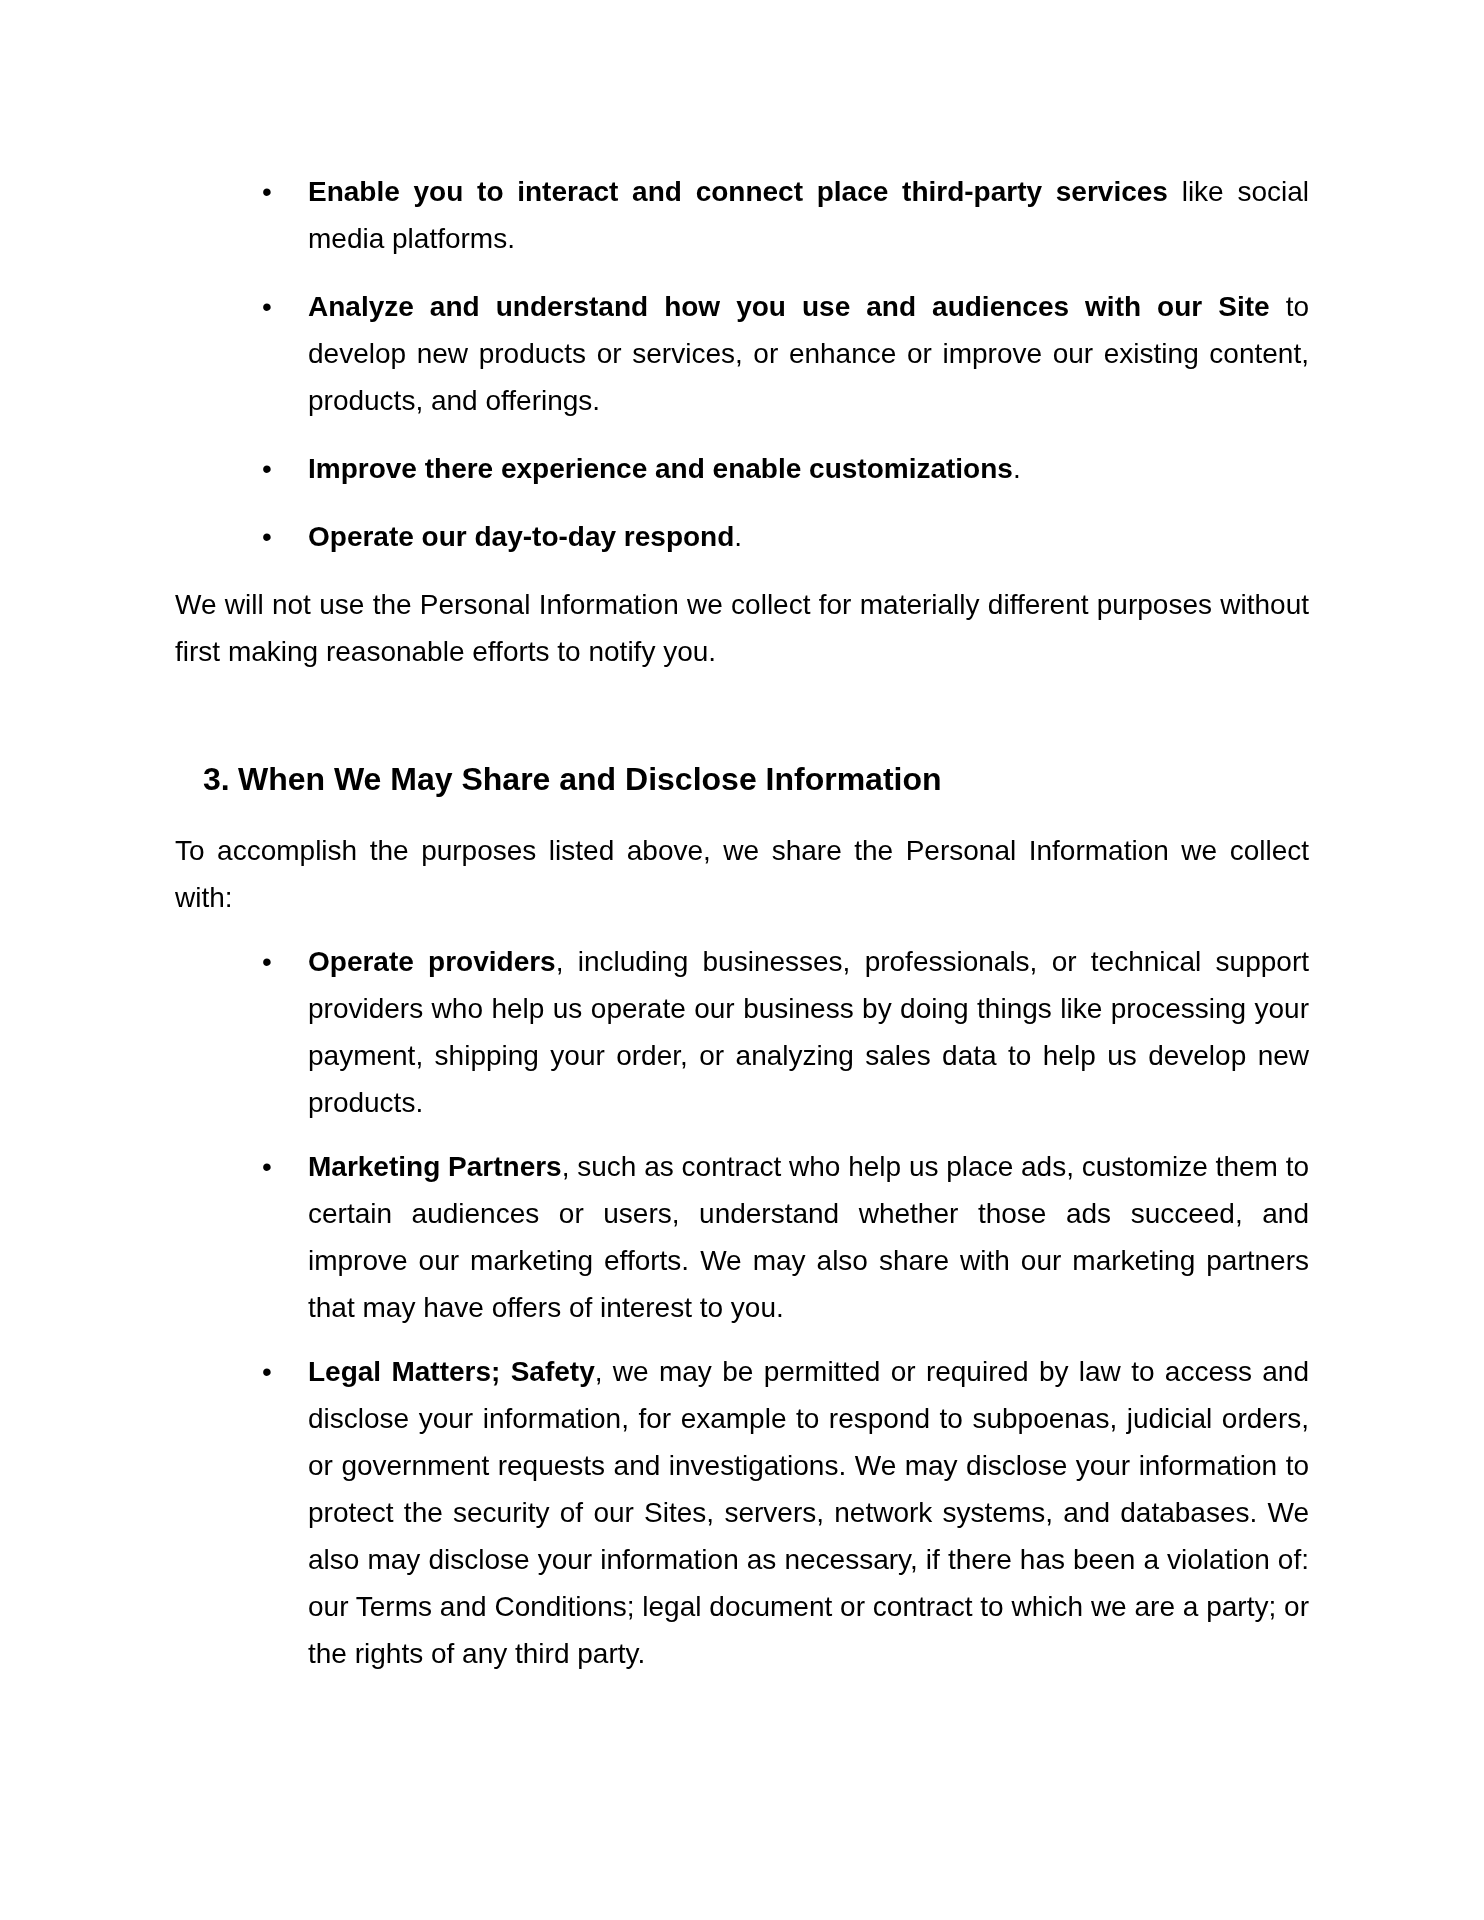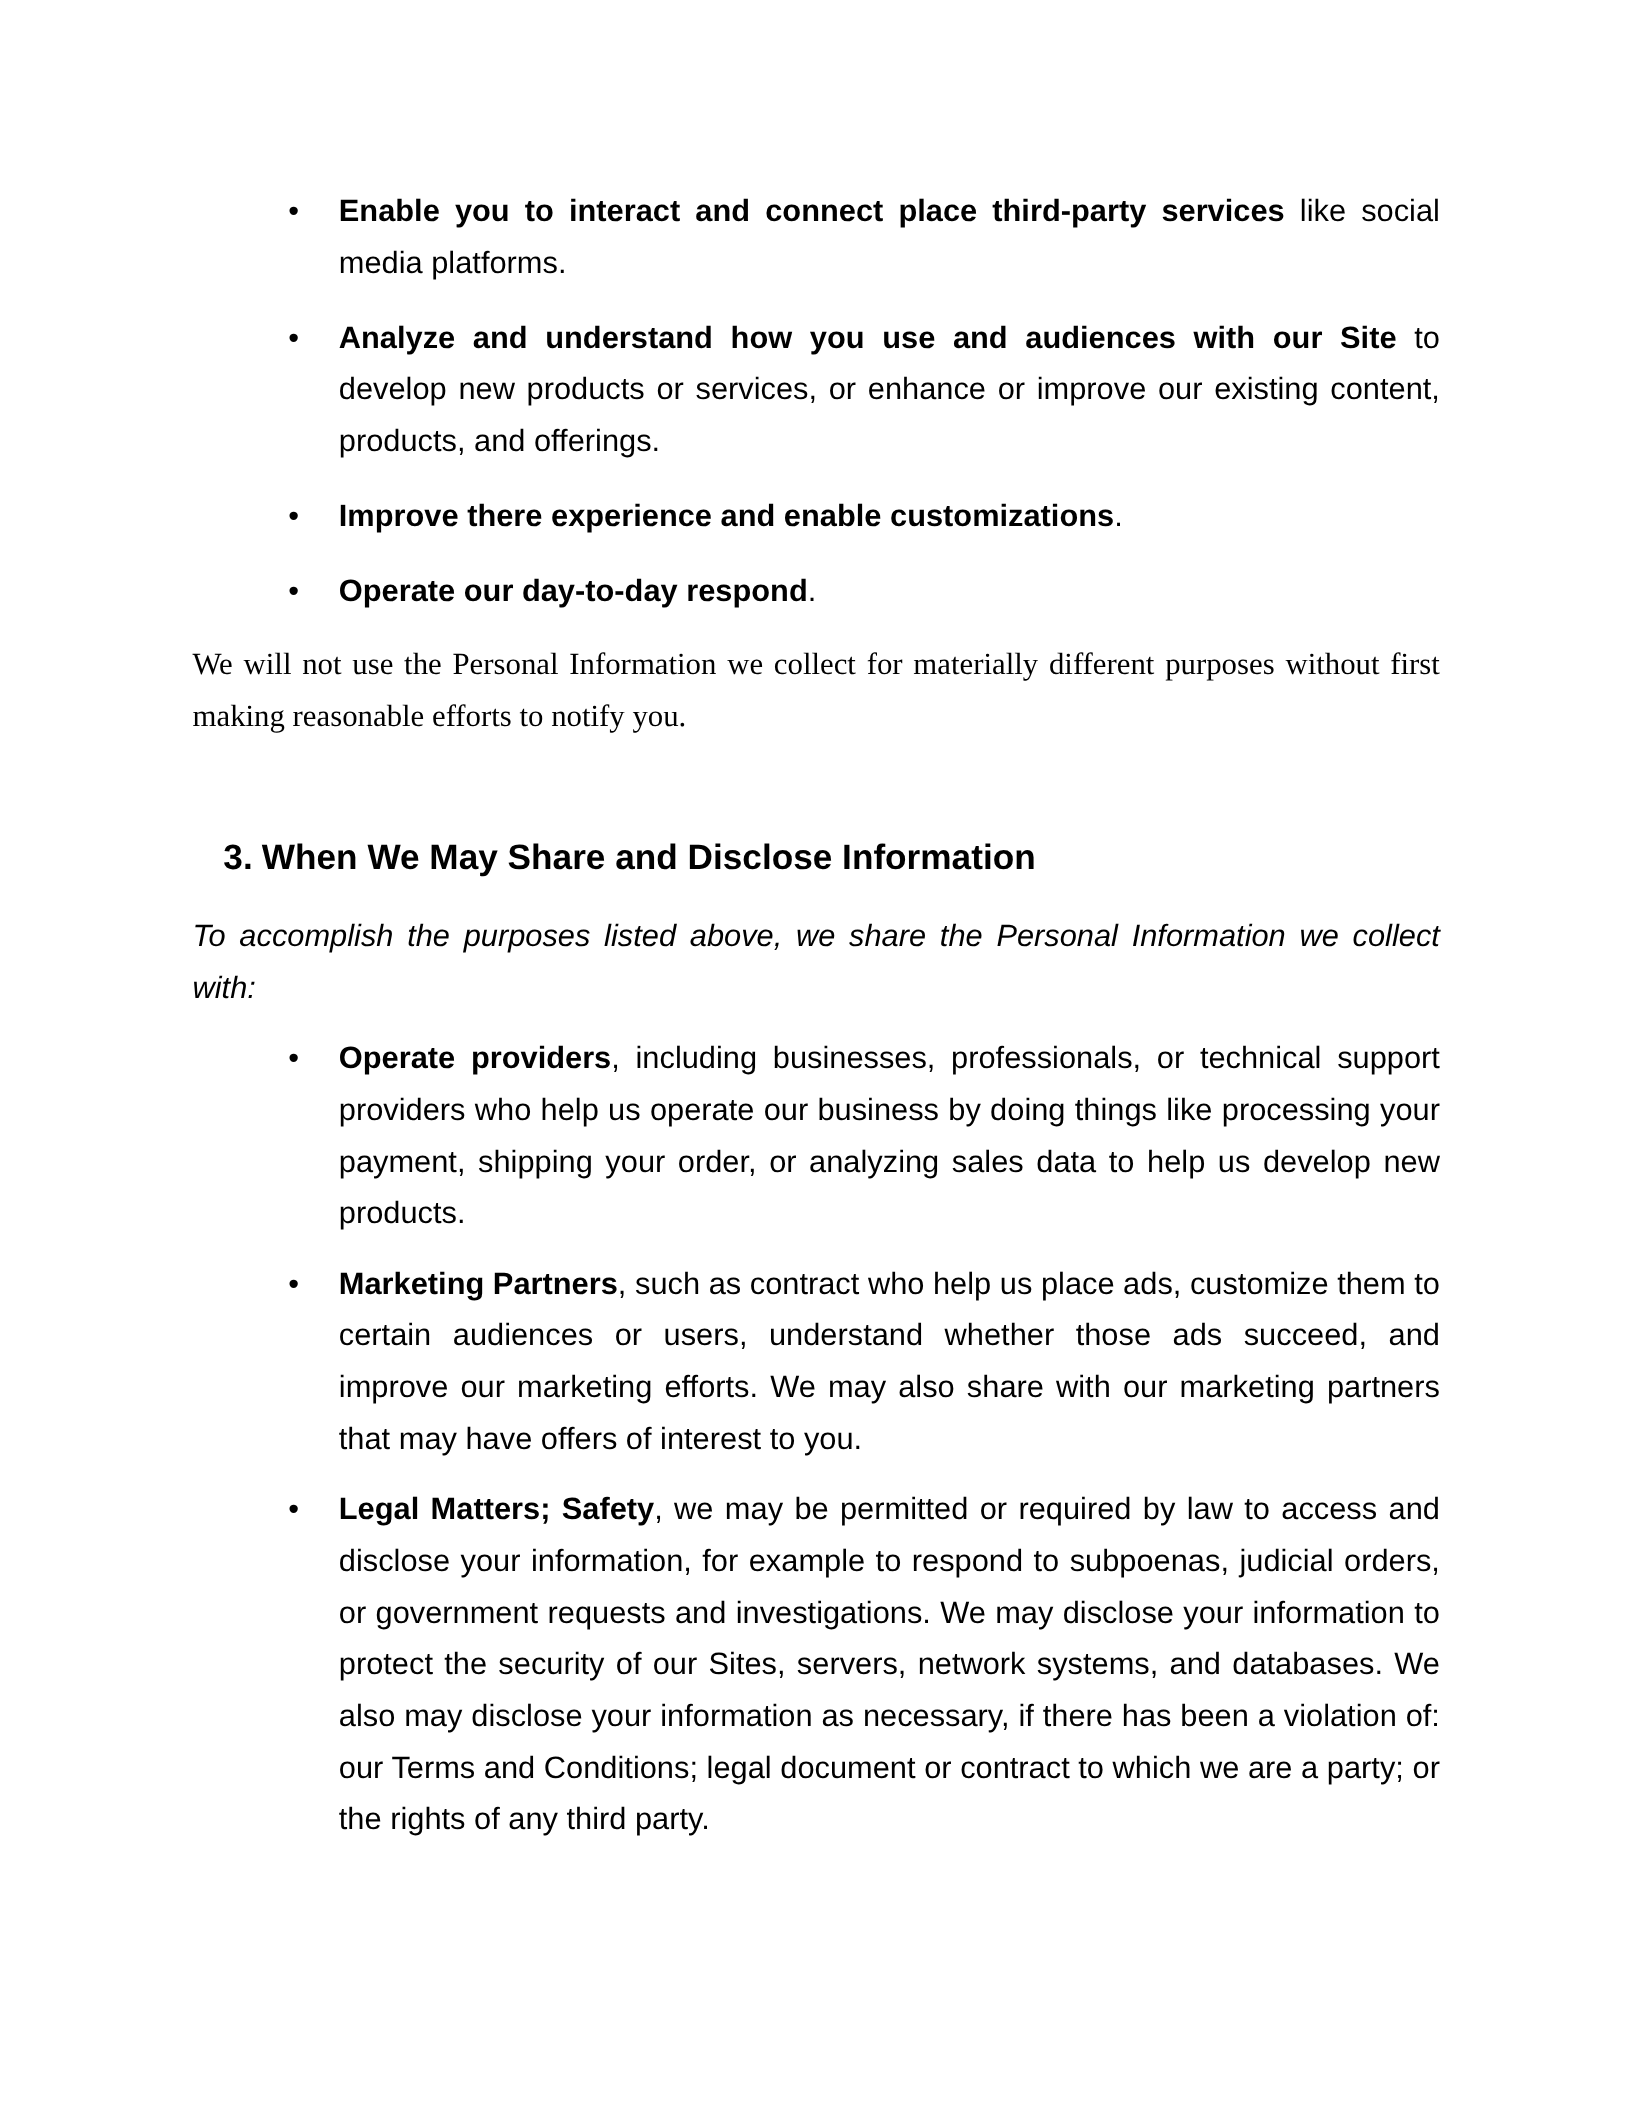--- a/index.html
+++ b/index.html
@@ -36,37 +36,35 @@
     position: absolute;
     left: 87px;
     top: 0;
   }
   .bold {
     font-weight: bold;
   }
   .body-para {
     margin: 6px 0 17px 0;
     text-align: justify;
-    font-family: Liberation Serif, serif;
   }
   .section-heading {
     margin: 81px 0 0 0;
     padding-left: 28px;
     font-size: 32px;
     line-height: 47px;
     font-weight: bold;
   }
   .section-heading .sec-num {
     display: inline-block;
     width: 35px;
   }
   .intro-para {
     margin: 24px 0 0 0;
     text-align: justify;
-    font-style: italic;
   }
   .share-list {
     margin-top: 17px;
   }
   .share-list .bullet-item {
     margin-bottom: 17px;
   }
 </style>
 </head>
 <body>

